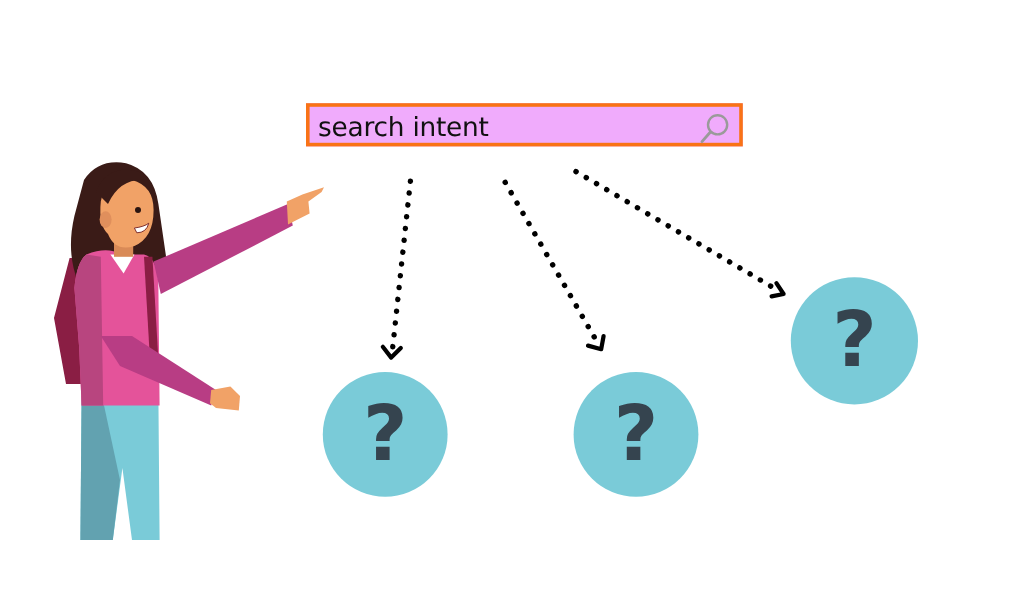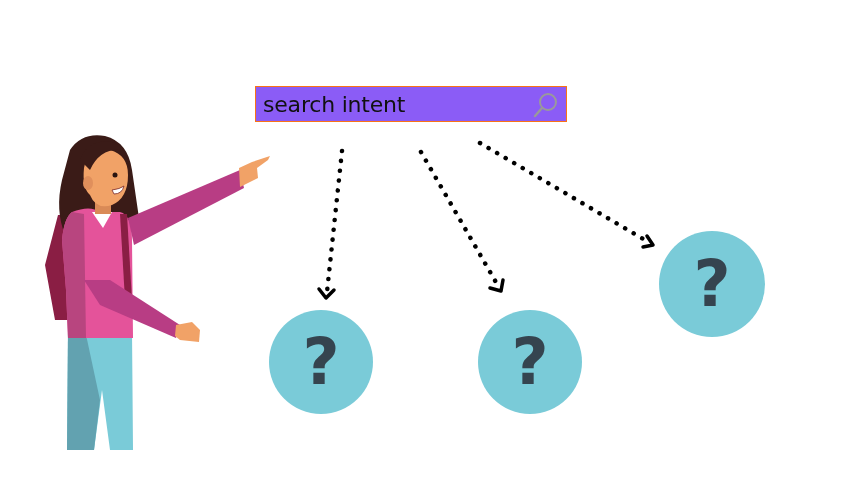--- a/index.html
+++ b/index.html
@@ -1,19 +1,19 @@
 <!DOCTYPE html>
 <html><head>
   <meta charset="utf-8">
   <style>
     html, body { margin:0; padding:0; background:#ffffff; }
     body { width:850px; height:500px; position:relative; overflow:hidden; font-family:"DejaVu Sans", sans-serif; }
     .search-box {
-      position:absolute; left:255px; top:86px; width:312px; height:36px;
-      border:1px solid #f97316; background:#8b5cf6; box-sizing:border-box;
+      position:absolute; left:255px; top:86px; width:364px; height:36px;
+      border:3px solid #f97316; background:#f0abfc; box-sizing:border-box;
     }
     .search-text {
       position:absolute; left:7px; top:3px; font-size:22px; color:#111; line-height:30px;
       font-family:"DejaVu Sans", sans-serif; letter-spacing:-0.2px;
     }
     .search-icon { position:absolute; right:7px; top:4px; width:26px; height:28px; }
     .q-circle {
       position:absolute; border-radius:50%; display:flex; align-items:center; justify-content:center;
     }
     .q-mark {

